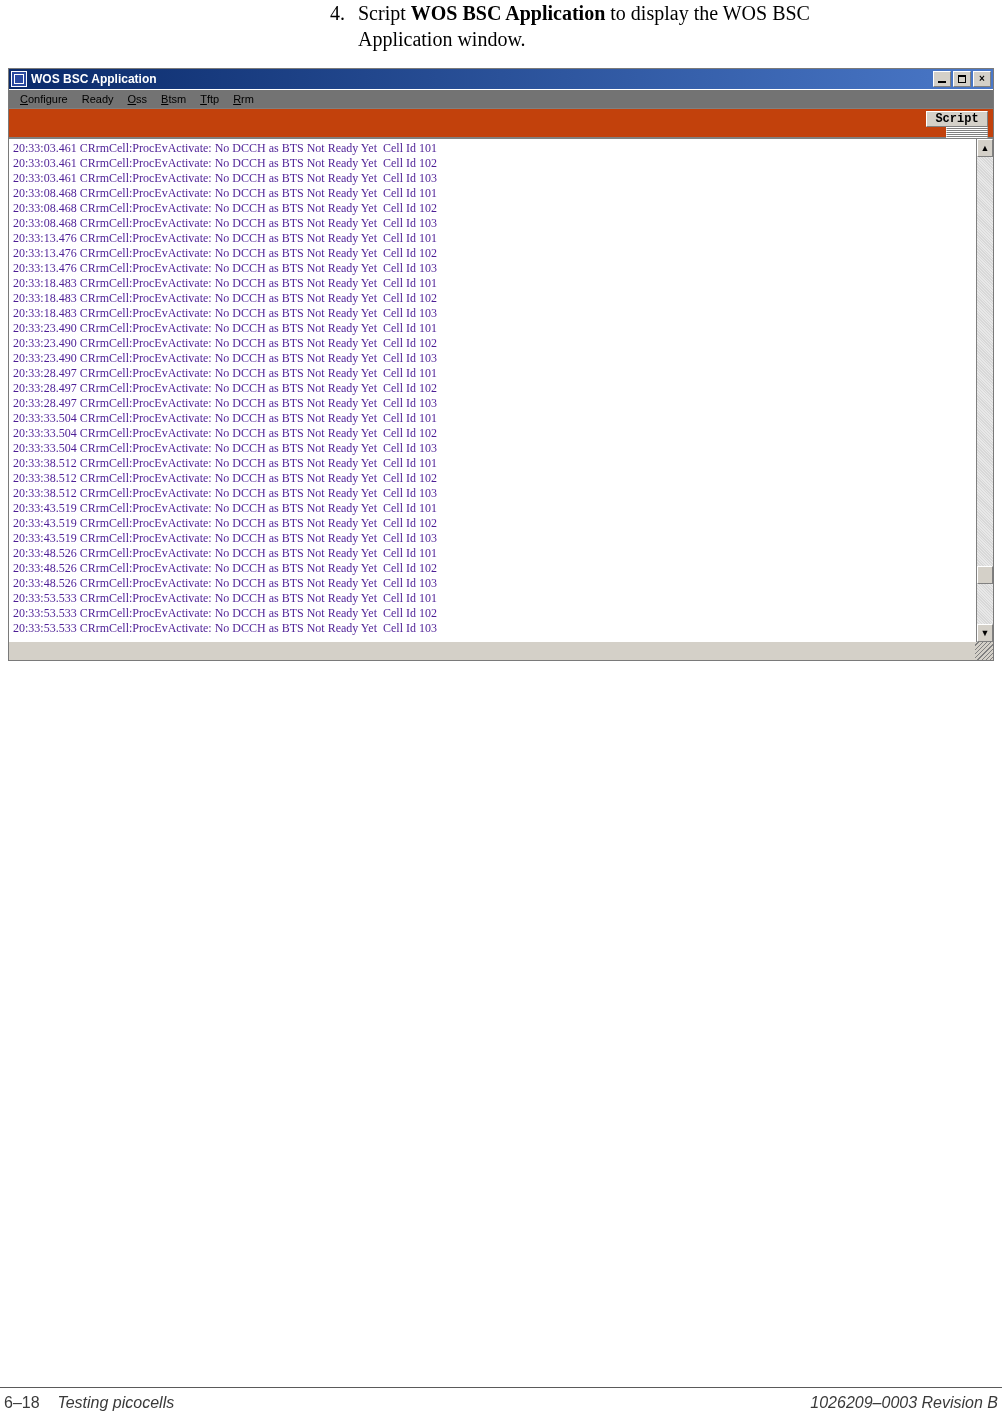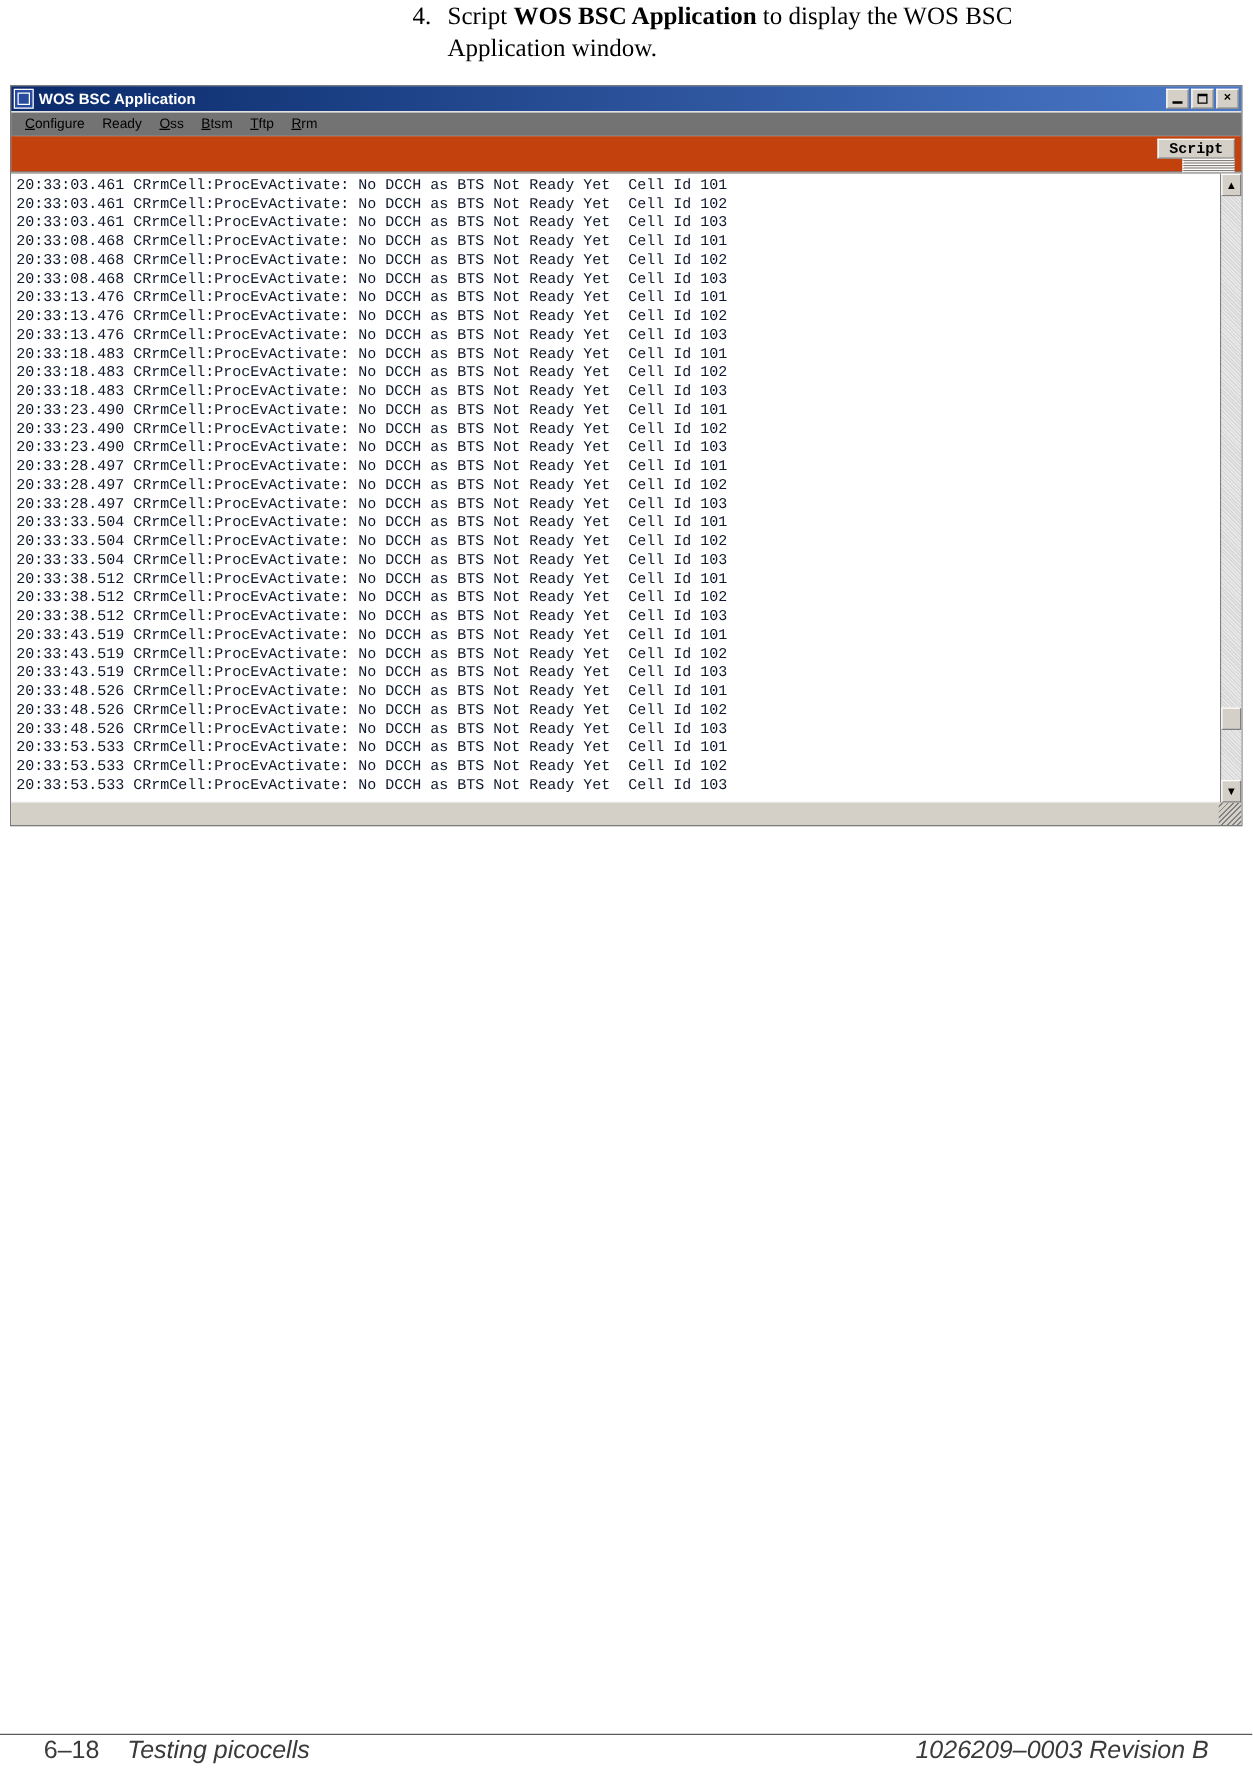--- a/index.html
+++ b/index.html
@@ -31,25 +31,25 @@
   .content-wrap { position:relative; background:#fff; border-top:1px solid #808080; }
   .scrollbar { position:absolute; right:0; top:0; bottom:18px; width:16px; background:#d4d0c8; border-left:1px solid #808080; display:flex; flex-direction:column; }
   .sb-btn { height:16px; background:#d4d0c8; border:1px solid #808080; border-top-color:#fff; border-left-color:#fff; display:flex; align-items:center; justify-content:center; font-size:9px; color:#000; cursor:default; }
   .sb-track { flex:1; background:repeating-linear-gradient(45deg,#e8e8e8,#e8e8e8 1px,#d8d8d8 1px,#d8d8d8 2px); position:relative; }
   .sb-thumb { position:absolute; left:0; right:0; height:16px; bottom:40px; background:#d4d0c8; border:1px solid #808080; border-top-color:#fff; border-left-color:#fff; }
   .statusbar { height:18px; background:#d4d0c8; border-top:1px solid #fff; display:flex; }
   .statusbar .grip { margin-left:auto; width:18px; height:18px; background:
     repeating-linear-gradient(135deg, transparent 0 2px, #808080 2px 3px);
   }
 
-  .log { font-family:Liberation Mono, monospace; font-size:12px; line-height:15px; white-space:pre; color:#0f172a; padding:2px 2px 0 4px; margin-right:16px; height:500px; overflow:hidden; background:#fff; }
+  .log { font-family:Liberation Serif, serif; font-size:12px; line-height:15px; white-space:pre; color:#4c1d95; padding:2px 2px 0 4px; margin-right:16px; height:500px; overflow:hidden; background:#fff; }
   .log-row { display:block; }
 
   .footer-line { position:absolute; left:0; right:0; bottom:40px; height:1px; background:#5a5a5a; }
-  .footer { position:absolute; left:0; right:0; bottom:16px; display:flex; justify-content:space-between; padding:0 35px; font-style:italic; font-size:20px; color:#3a3a3a; font-family:Arial, Helvetica, sans-serif; }
+  .footer { position:absolute; left:0; right:0; bottom:16px; display:flex; justify-content:space-between; padding:0 4px; font-style:italic; font-size:16px; color:#3a3a3a; font-family:Arial, Helvetica, sans-serif; }
   .footer .pagenum-part { font-style:normal; }
 </style>
 </head>
 <body>
 
 <div class="page">
 
   <p class="instruction">
     <span class="num">4.</span>
     <span class="body">

